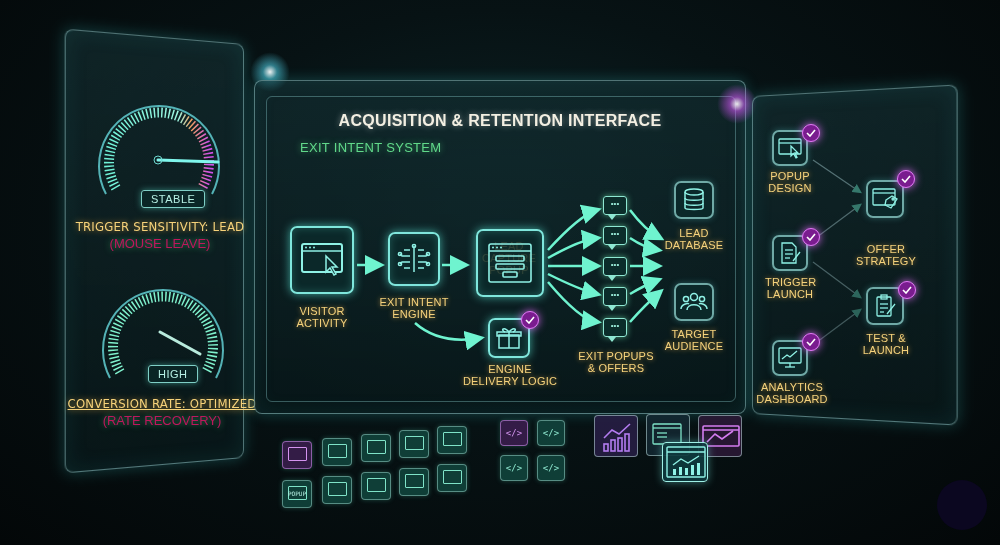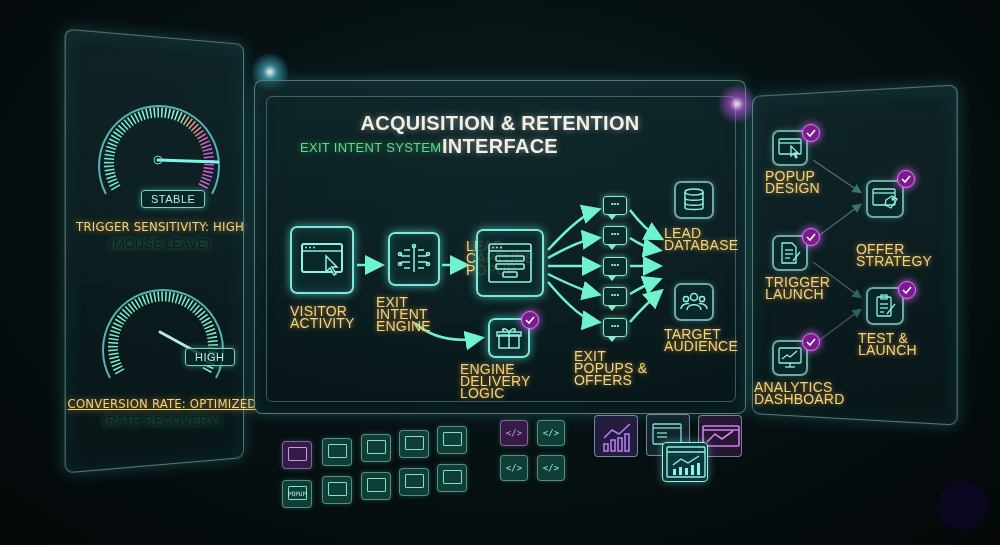--- a/index.html
+++ b/index.html
@@ -37,47 +37,47 @@
     box-shadow: 0 0 6px rgba(90,220,200,0.5);
   }
   .gauge-title {
     position: absolute; width: 200px; text-align: center;
     color: #f6d27a; font-size: 13px; letter-spacing: 0.2px;
     text-shadow: 0 0 6px rgba(255,190,80,0.7);
     font-family: "DejaVu Sans", sans-serif; font-stretch: condensed;
   }
   .gauge-sub {
     position: absolute; width: 200px; text-align: center;
-    color: #0f172a; font-size: 13px;
+    color: #be185d; font-size: 13px;
     text-shadow: 0 0 6px rgba(90,240,140,0.6);
   }
 
   
   .main-title {
     position: absolute; left: 300px; top: 112px; width: 400px; text-align: center;
-    color: #f3efe2; font-weight: bold; font-size: 20px; letter-spacing: 0.3px;
+    color: #f3efe2; font-weight: bold; font-size: 16px; letter-spacing: 0.3px;
     text-shadow: 0 0 6px rgba(255,255,255,0.45);
   }
   .main-sub {
     position: absolute; left: 300px; top: 140px; width: 400px; 
     color: #61d98a; font-size: 13px; letter-spacing: 0.3px;
     text-shadow: 0 0 6px rgba(90,240,140,0.55);
   }
 
   .node {
     position: absolute;
     border: 2px solid #7fe6dc; border-radius: 7px;
     background: rgba(12,42,44,0.85);
     box-shadow: 0 0 10px rgba(90,235,220,0.65), inset 0 0 8px rgba(90,235,220,0.25);
     display: flex; align-items: center; justify-content: center;
   }
   .node.dim { border-color: #6fa9a6; box-shadow: 0 0 6px rgba(90,200,200,0.35); }
   .label {
-    position: absolute; text-align: left;
-    color: #f5d27c; font-size: 14px; line-height: 12px; letter-spacing: 0.2px;
+    position: absolute; text-align: center;
+    color: #f5d27c; font-size: 11px; line-height: 12px; letter-spacing: 0.2px;
     text-shadow: 0 0 5px rgba(255,190,80,0.7);
   }
   .check {
     position: absolute; width: 18px; height: 18px; border-radius: 50%;
     background: #7a1c8f; border: 1.5px solid #e27af5;
     box-shadow: 0 0 8px rgba(230,110,255,0.9);
     display: flex; align-items: center; justify-content: center;
   }
   .chat {
     position: absolute; width: 24px; height: 19px;
@@ -130,29 +130,29 @@
       <stop offset="0.82" stop-color="#f0a060"></stop>
       <stop offset="1" stop-color="#d050e8"></stop>
     </linearGradient>
   </defs>
   <path d="M 22 112 A 60 60 0 1 1 128 112" fill="none" stroke="#66d8dc" stroke-width="2" opacity="0.8"></path>
   <path d="M 32 106 A 50 50 0 1 1 118 106" fill="none" stroke="url(#g1)" stroke-width="10" stroke-dasharray="1.5 2.2"></path>
   <line x1="74" y1="78" x2="134" y2="80" stroke="#7ff6ec" stroke-width="3" stroke-linecap="round"></line>
   <circle cx="74" cy="78" r="4" fill="none" stroke="#6fd8d0" stroke-width="1"></circle>
 </svg>
 <div class="gauge-badge" style="left:141px; top:190px;">STABLE</div>
-<div class="gauge-title" style="left:60px; top:219px;">TRIGGER SENSITIVITY: HIGH</div>
+<div class="gauge-title" style="left:60px; top:219px;">TRIGGER SENSITIVITY: LEAD</div>
 <div class="gauge-sub" style="left:60px; top:236px;">(MOUSE LEAVE)</div>
 
 <svg class="gauge" style="left:88px; top:268px;" viewBox="0 0 150 150">
   <path d="M 22 110 A 60 60 0 1 1 128 110" fill="none" stroke="#66d8dc" stroke-width="2" opacity="0.8"></path>
   <path d="M 32 104 A 50 50 0 1 1 118 104" fill="none" stroke="#7ff0cc" stroke-width="10" stroke-dasharray="1.5 2.2"></path>
   <line x1="72" y1="64" x2="112" y2="86" stroke="#b8eadc" stroke-width="3" stroke-linecap="round"></line>
 </svg>
-<div class="gauge-badge" style="left:148px; top:348px;margin-left:37px;">HIGH</div>
+<div class="gauge-badge" style="left:148px; top:365px;">HIGH</div>
 <div class="gauge-title" style="left:62px; top:396px;text-decoration:underline;">CONVERSION RATE: OPTIMIZED</div>
 <div class="gauge-sub" style="left:62px; top:413px;">(RATE RECOVERY)</div>
 
 <div class="glass" style="left:254px; top:80px; width:492px; height:334px;"></div>
 <div class="inner-glass" style="left:266px; top:96px; width:470px; height:306px;"></div>
 <div class="flare magenta" style="left:717px; top:84px;"></div>
 
 <div class="main-title">ACQUISITION &amp; RETENTION INTERFACE</div>
 <div class="main-sub">EXIT INTENT SYSTEM</div>
 

